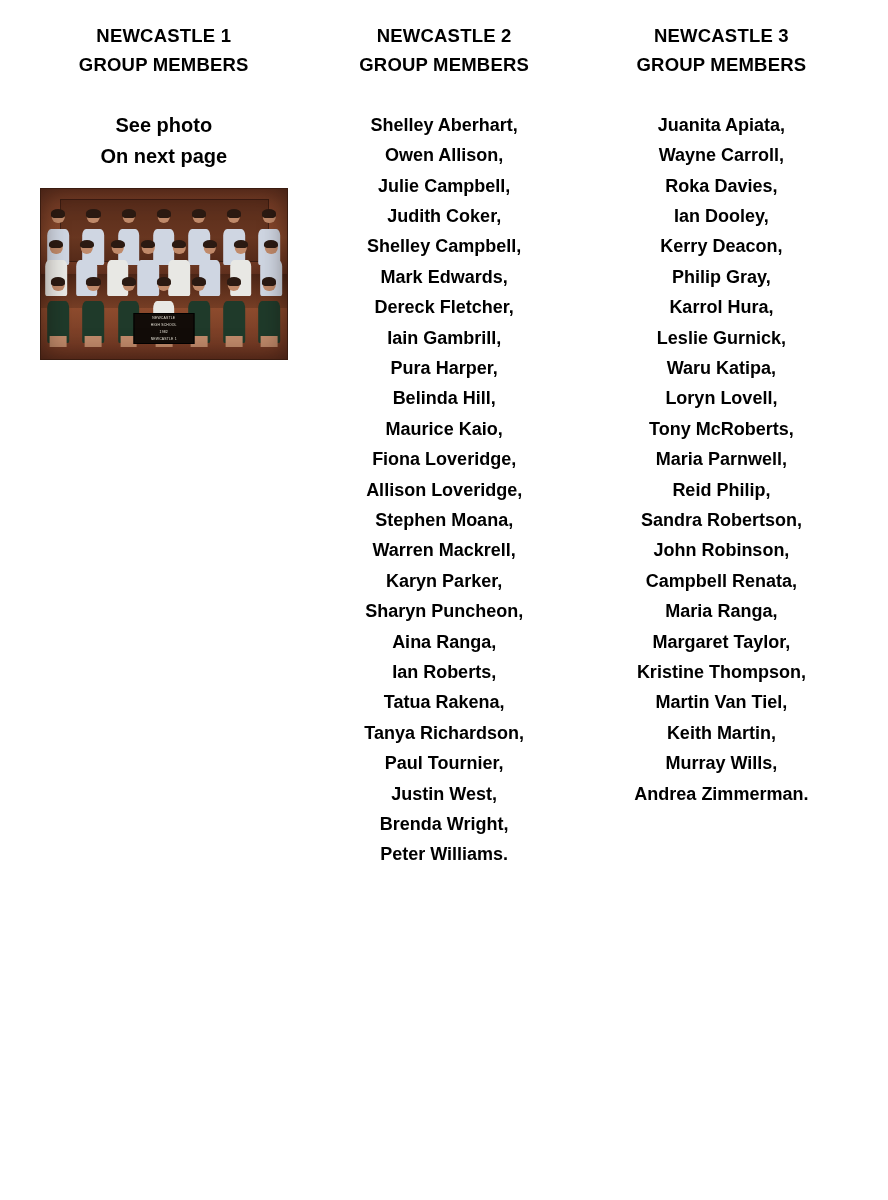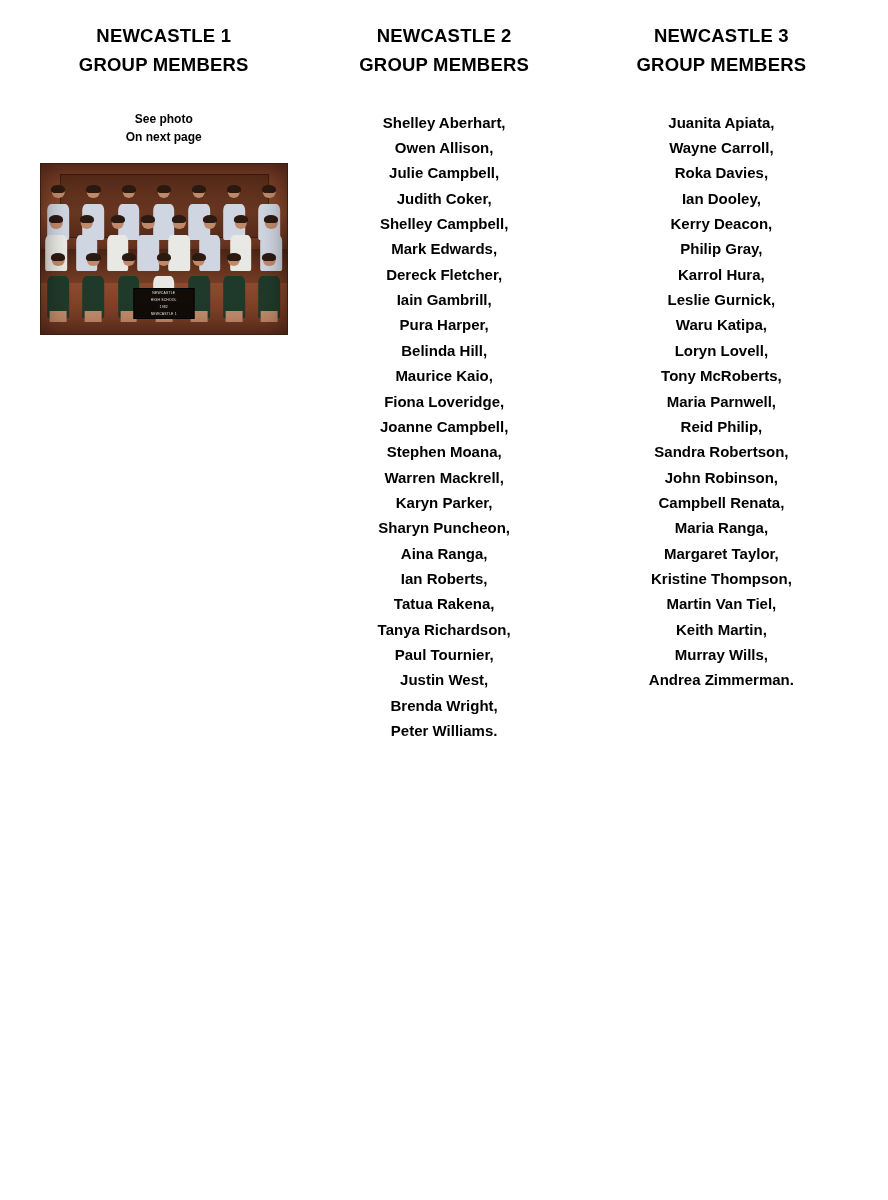--- a/index.html
+++ b/index.html
@@ -37,28 +37,28 @@
   .col-3 { width: 290px; }
 
   .col-title {
     font-size: 18.5px;
     font-weight: bold;
     line-height: 1.56;
     letter-spacing: 0.2px;
     white-space: pre-line;
   }
   .col-subtitle {
-    font-size: 12px;
+    font-size: 20px;
     font-weight: bold;
     line-height: 1.56;
     margin-top: 30px;
     white-space: pre-line;
   }
   .names {
-    font-size: 15px;
+    font-size: 18px;
     font-weight: bold;
     line-height: 1.69;
     margin-top: 30px;
   }
   .names .name-line {
     display: block;
     white-space: nowrap;
   }
   .photo-wrap {
     margin-top: 16px;
@@ -343,21 +343,21 @@
         <span class="name-line">Julie Campbell,</span>
         <span class="name-line">Judith Coker,</span>
         <span class="name-line">Shelley Campbell,</span>
         <span class="name-line">Mark Edwards,</span>
         <span class="name-line">Dereck Fletcher,</span>
         <span class="name-line">Iain Gambrill,</span>
         <span class="name-line">Pura Harper,</span>
         <span class="name-line">Belinda Hill,</span>
         <span class="name-line">Maurice Kaio,</span>
         <span class="name-line">Fiona Loveridge,</span>
-        <span class="name-line">Joanne Campbell,</span>
+        <span class="name-line">Allison Loveridge,</span>
         <span class="name-line">Stephen Moana,</span>
         <span class="name-line">Warren Mackrell,</span>
         <span class="name-line">Karyn Parker,</span>
         <span class="name-line">Sharyn Puncheon,</span>
         <span class="name-line">Aina Ranga,</span>
         <span class="name-line">Ian Roberts,</span>
         <span class="name-line">Tatua Rakena,</span>
         <span class="name-line">Tanya Richardson,</span>
         <span class="name-line">Paul Tournier,</span>
         <span class="name-line">Justin West,</span>

